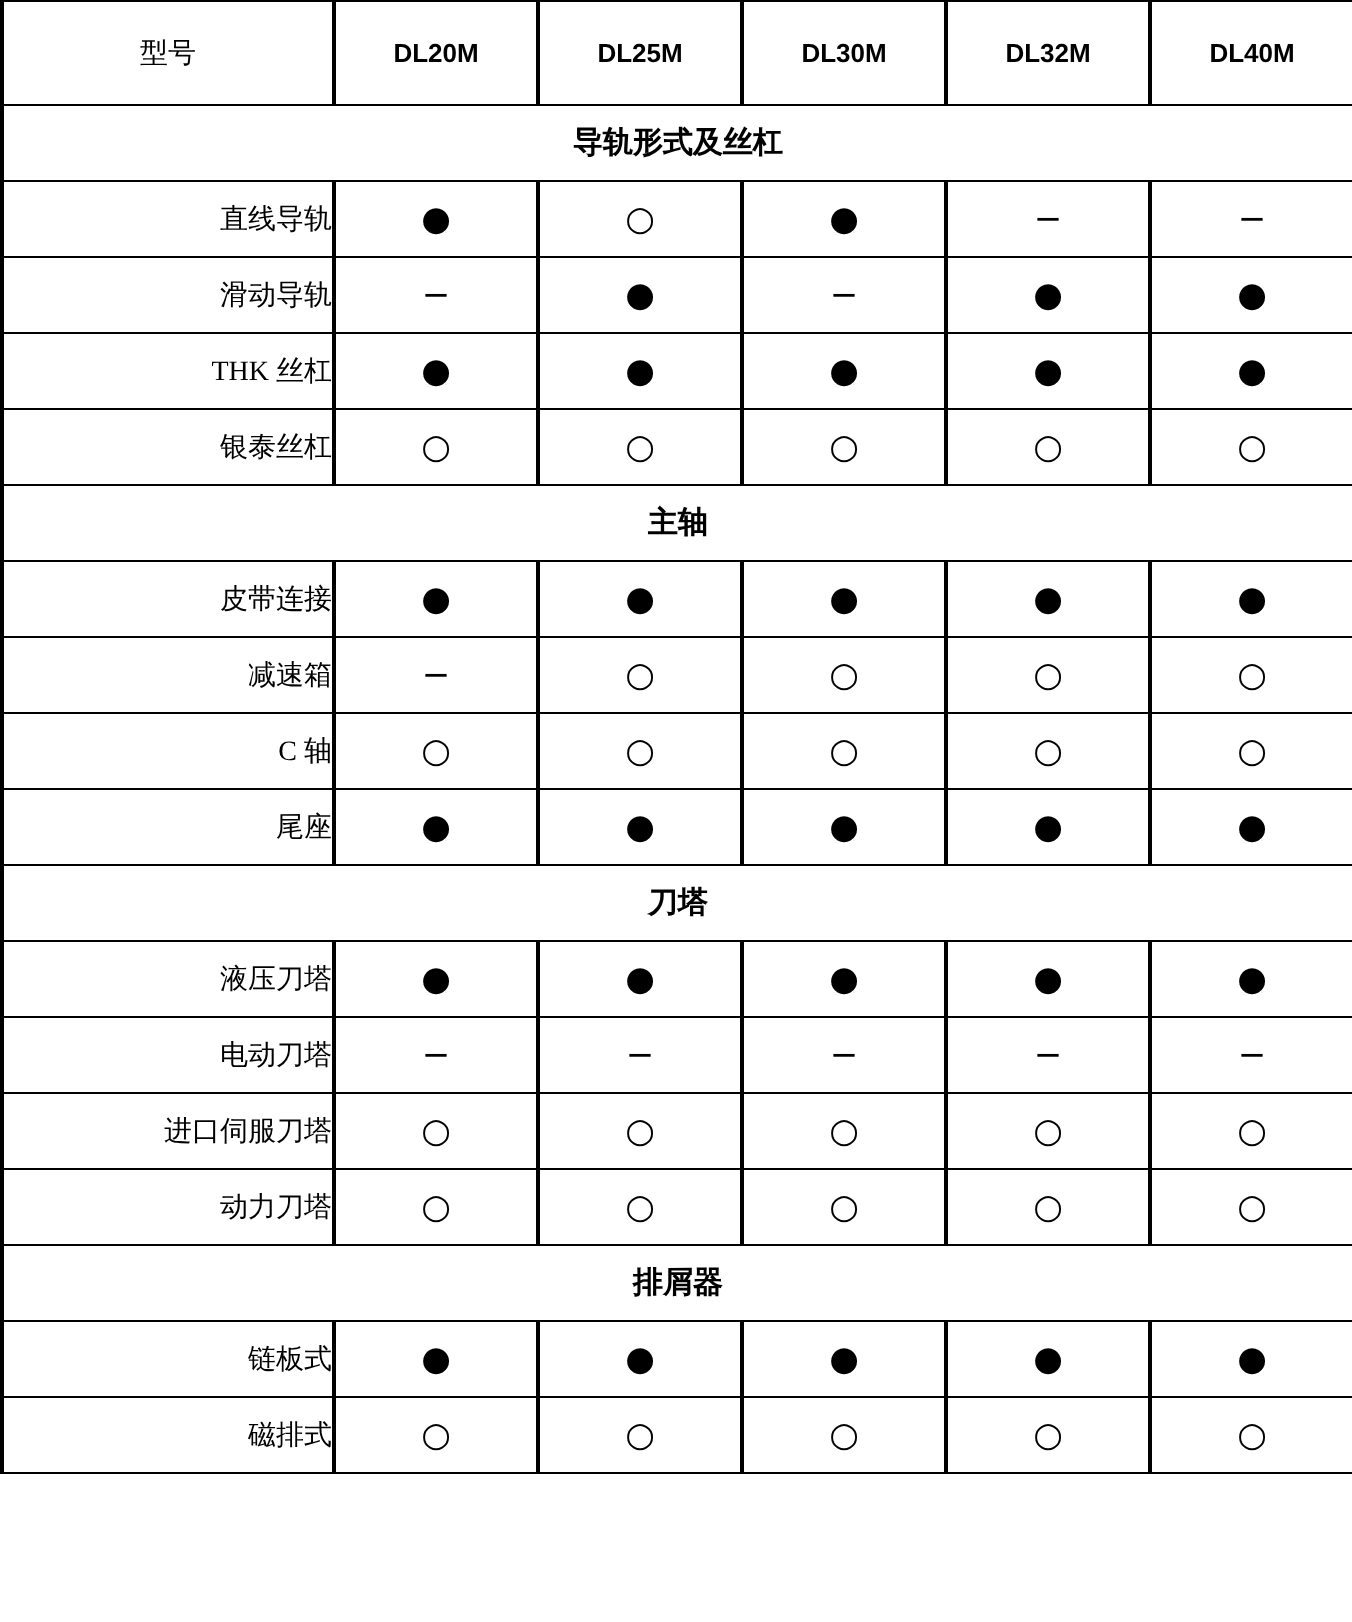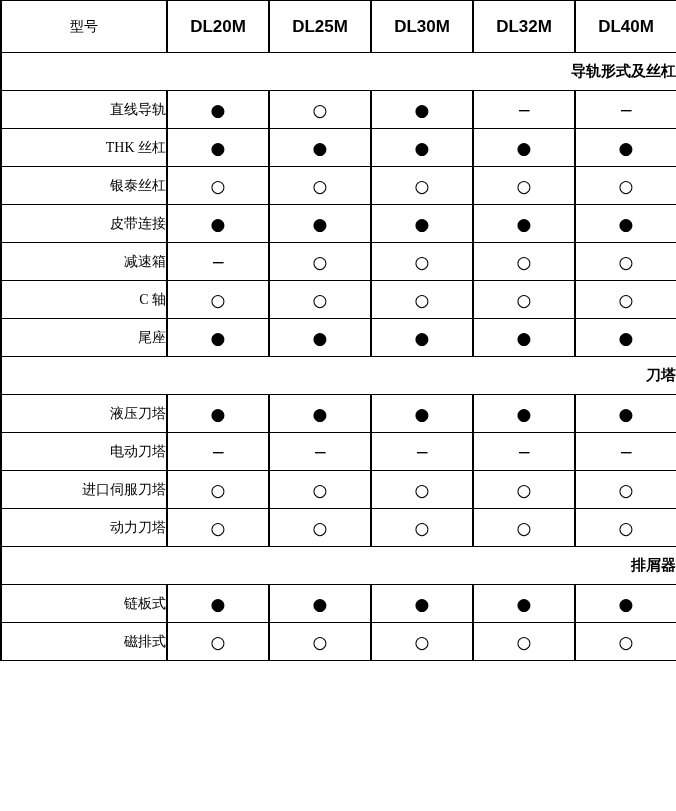--- a/index.html
+++ b/index.html
@@ -29,27 +29,27 @@
   }
   tr.header-row { height: 52px; }
   tr.section-row, tr.data-row { height: 38px; }
   th.col-head-label {
     font-weight: normal;
     font-size: 14px;
     text-align: center;
   }
   th.col-head-model {
     font-weight: bold;
-    font-size: 17px;
+    font-size: 13px;
     text-align: center;
   }
   td.section-title {
     font-weight: bold;
     font-size: 15px;
-    text-align: right;
+    text-align: center;
     padding-left: 8px;
   }
   td.row-label {
     font-size: 14px;
     text-align: right;
     padding-left: 8px;
     font-family: "Liberation Serif", "DejaVu Serif", serif;
   }
   td.cell-sym {
     font-size: 17px;
@@ -85,34 +85,45 @@
       </tr>
       <tr class="data-row">
         <td class="row-label">直线导轨</td>
         <td class="cell-sym">●</td>
         <td class="cell-sym">○</td>
         <td class="cell-sym">●</td>
         <td class="cell-sym">−</td>
         <td class="cell-sym">−</td>
       </tr>
       <tr class="data-row">
+        <td class="row-label">滑动导轨</td>
+        <td class="cell-sym">−</td>
+        <td class="cell-sym">●</td>
+        <td class="cell-sym">−</td>
+        <td class="cell-sym">●</td>
+        <td class="cell-sym">●</td>
+      </tr>
+      <tr class="data-row">
         <td class="row-label">THK 丝杠</td>
         <td class="cell-sym">●</td>
         <td class="cell-sym">●</td>
         <td class="cell-sym">●</td>
         <td class="cell-sym">●</td>
         <td class="cell-sym">●</td>
       </tr>
       <tr class="data-row">
         <td class="row-label">银泰丝杠</td>
         <td class="cell-sym">○</td>
         <td class="cell-sym">○</td>
         <td class="cell-sym">○</td>
         <td class="cell-sym">○</td>
         <td class="cell-sym">○</td>
+      </tr>
+      <tr class="section-row">
+        <td class="section-title" colspan="6">主轴</td>
       </tr>
       <tr class="data-row">
         <td class="row-label">皮带连接</td>
         <td class="cell-sym">●</td>
         <td class="cell-sym">●</td>
         <td class="cell-sym">●</td>
         <td class="cell-sym">●</td>
         <td class="cell-sym">●</td>
       </tr>
       <tr class="data-row">

